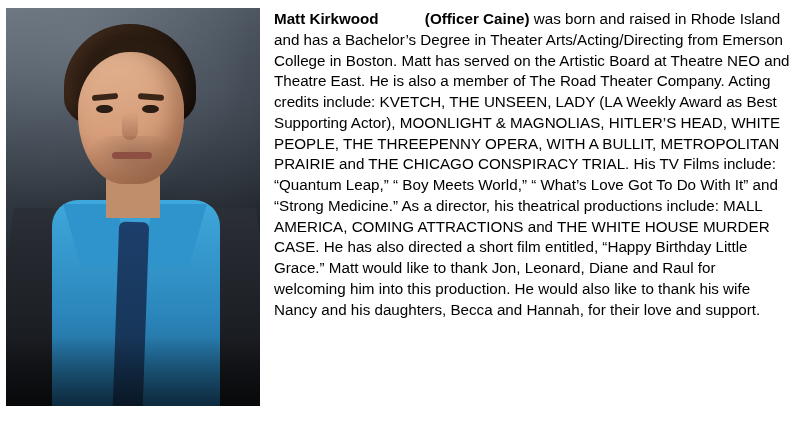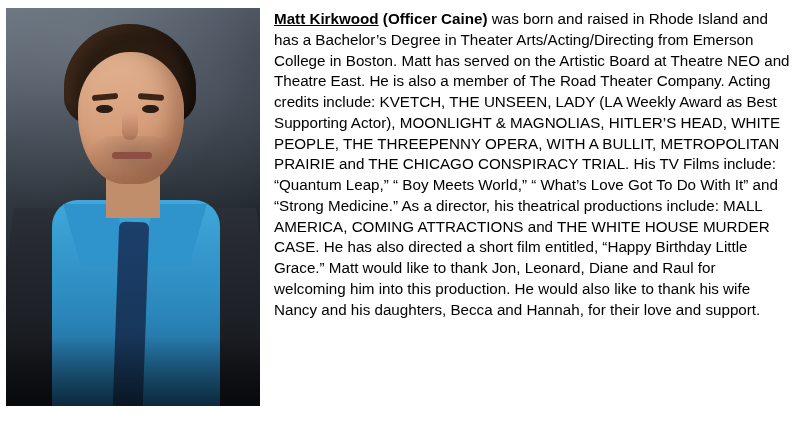--- a/index.html
+++ b/index.html
@@ -172,24 +172,24 @@
     flex: 1 1 auto;
     padding: 1px 6px 0 14px;
     font-size: 15.2px;
     line-height: 1.365;
     color: #000000;
     text-align: left;
     font-family: "Liberation Sans", sans-serif;
   }
   .bio-name {
     font-weight: bold;
-    text-decoration: underline;
   }
   .bio-role {
     font-weight: bold;
+    margin-left: 42px;
   }
 </style>
 </head>
 <body>
 
 <div class="page">
   <div class="bio-layout">
 
     <div class="portrait-wrap">
       <div class="portrait">

